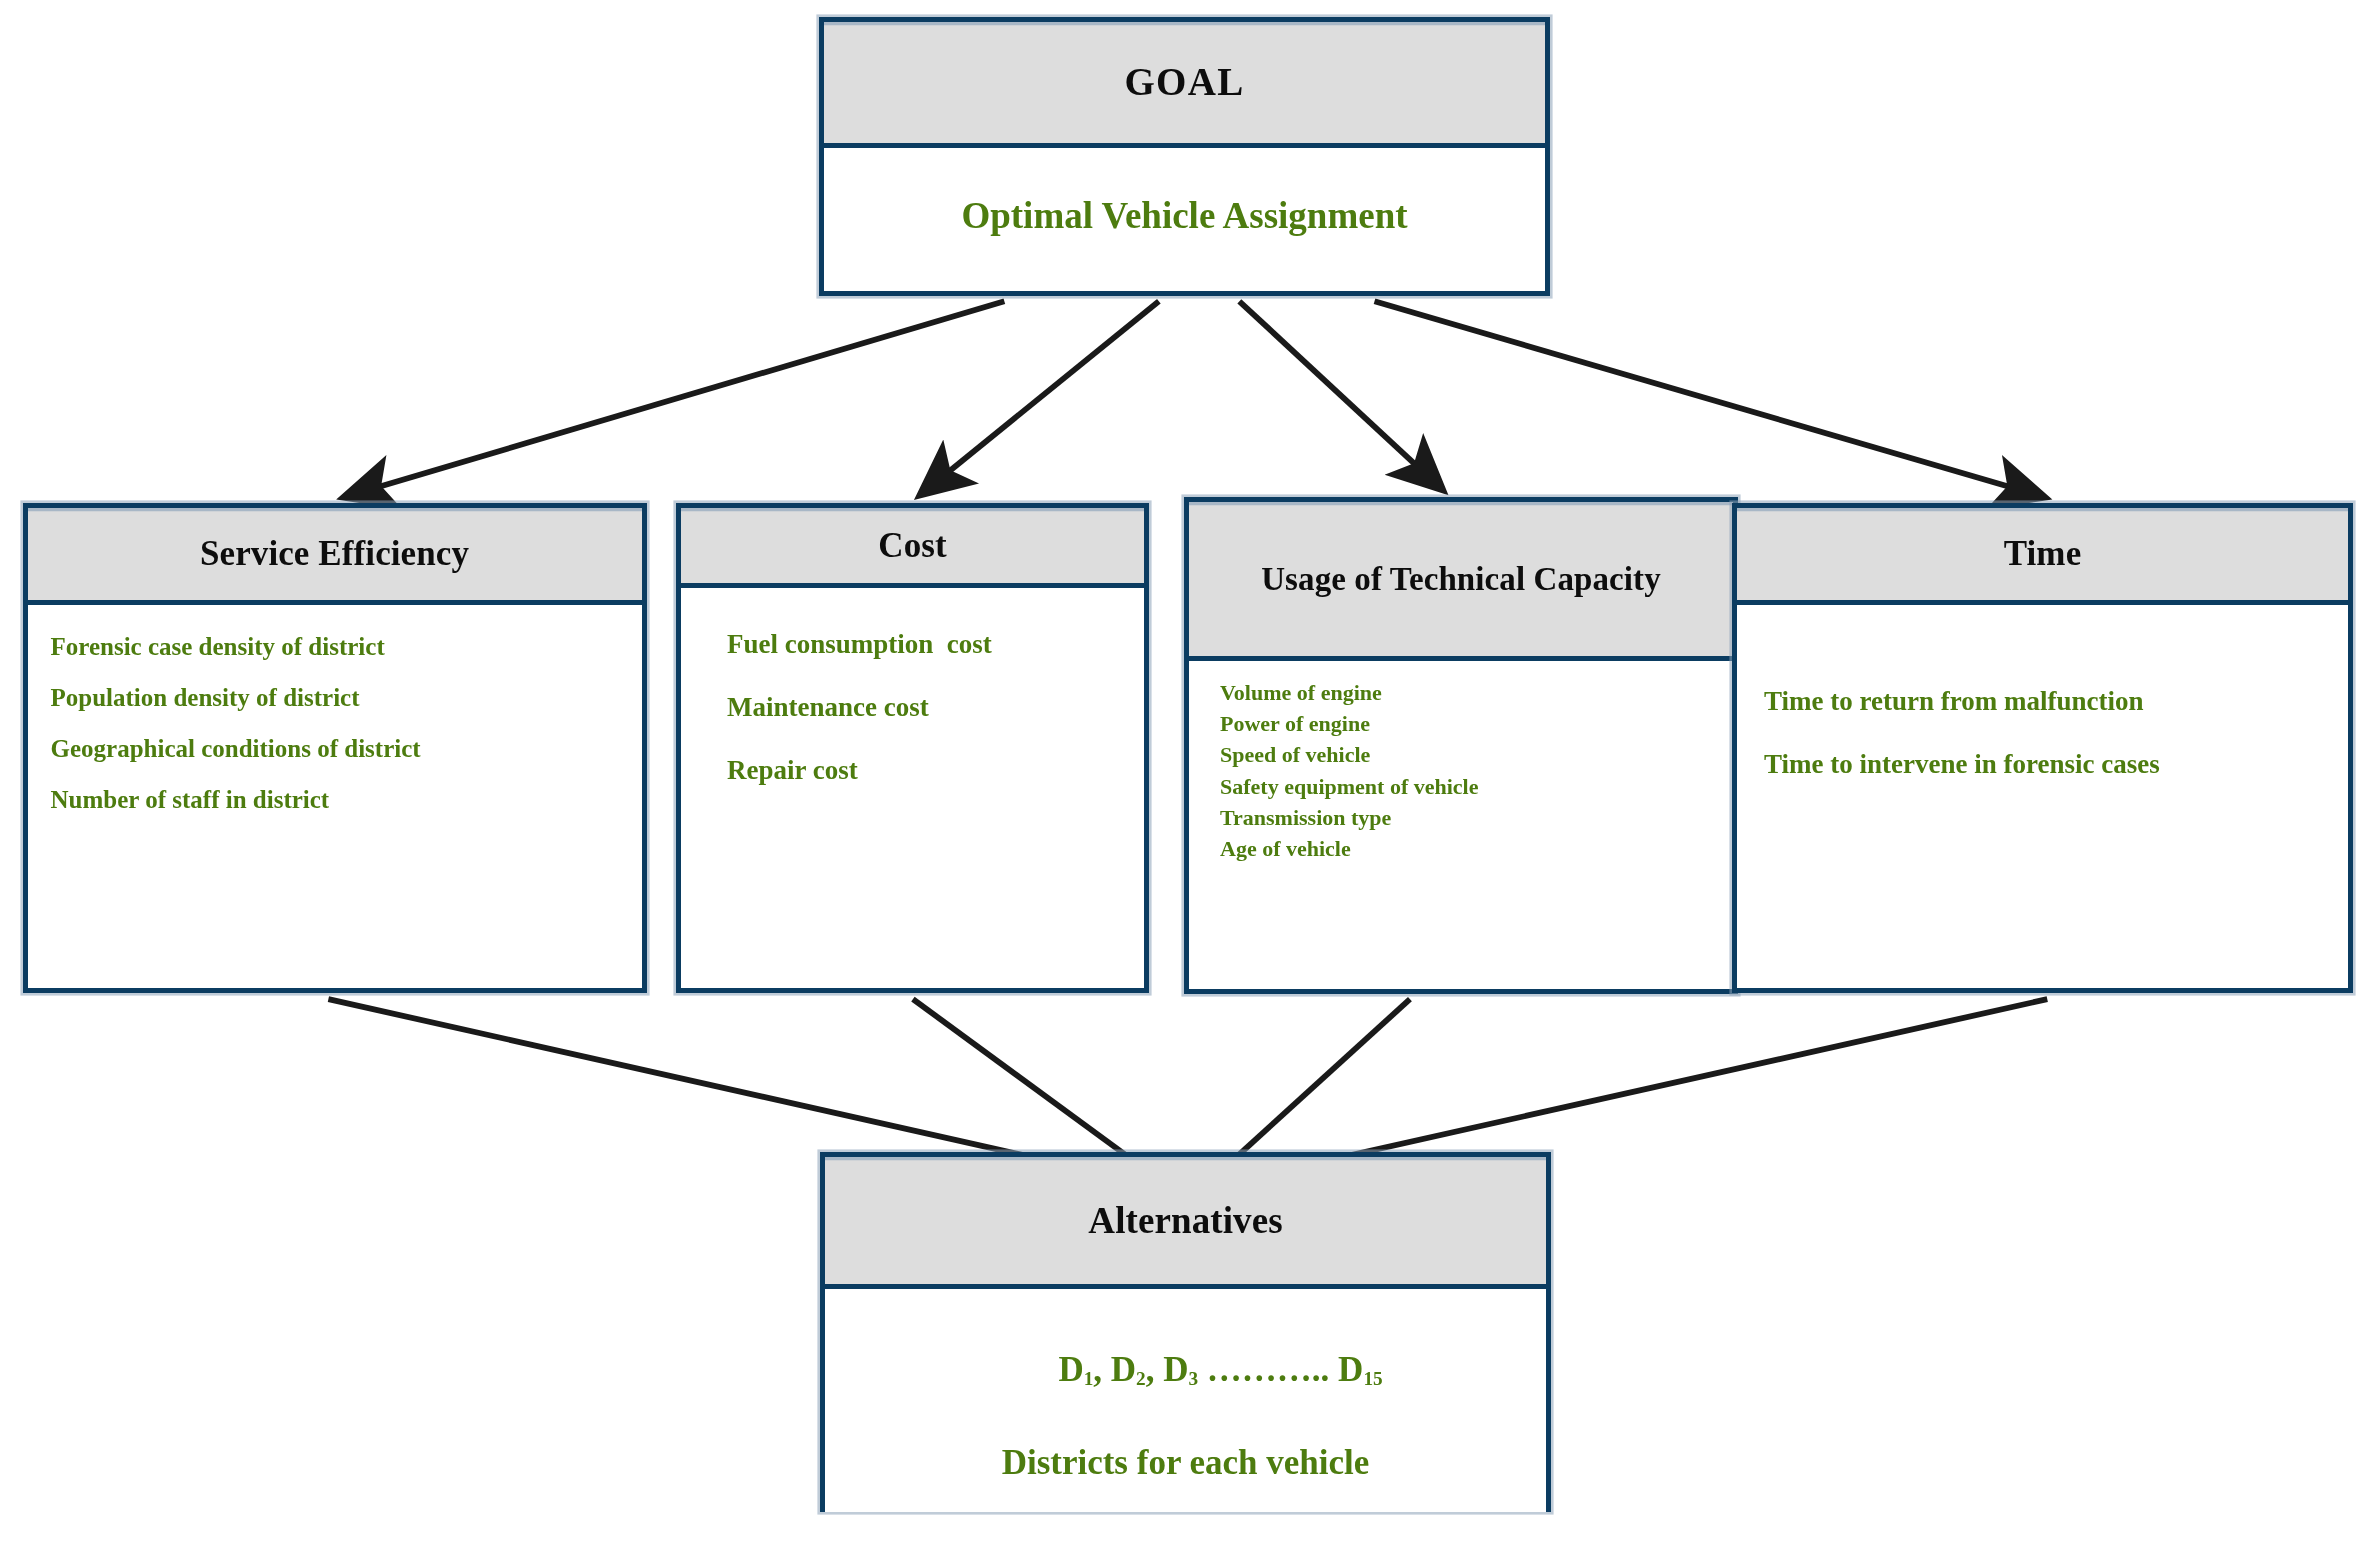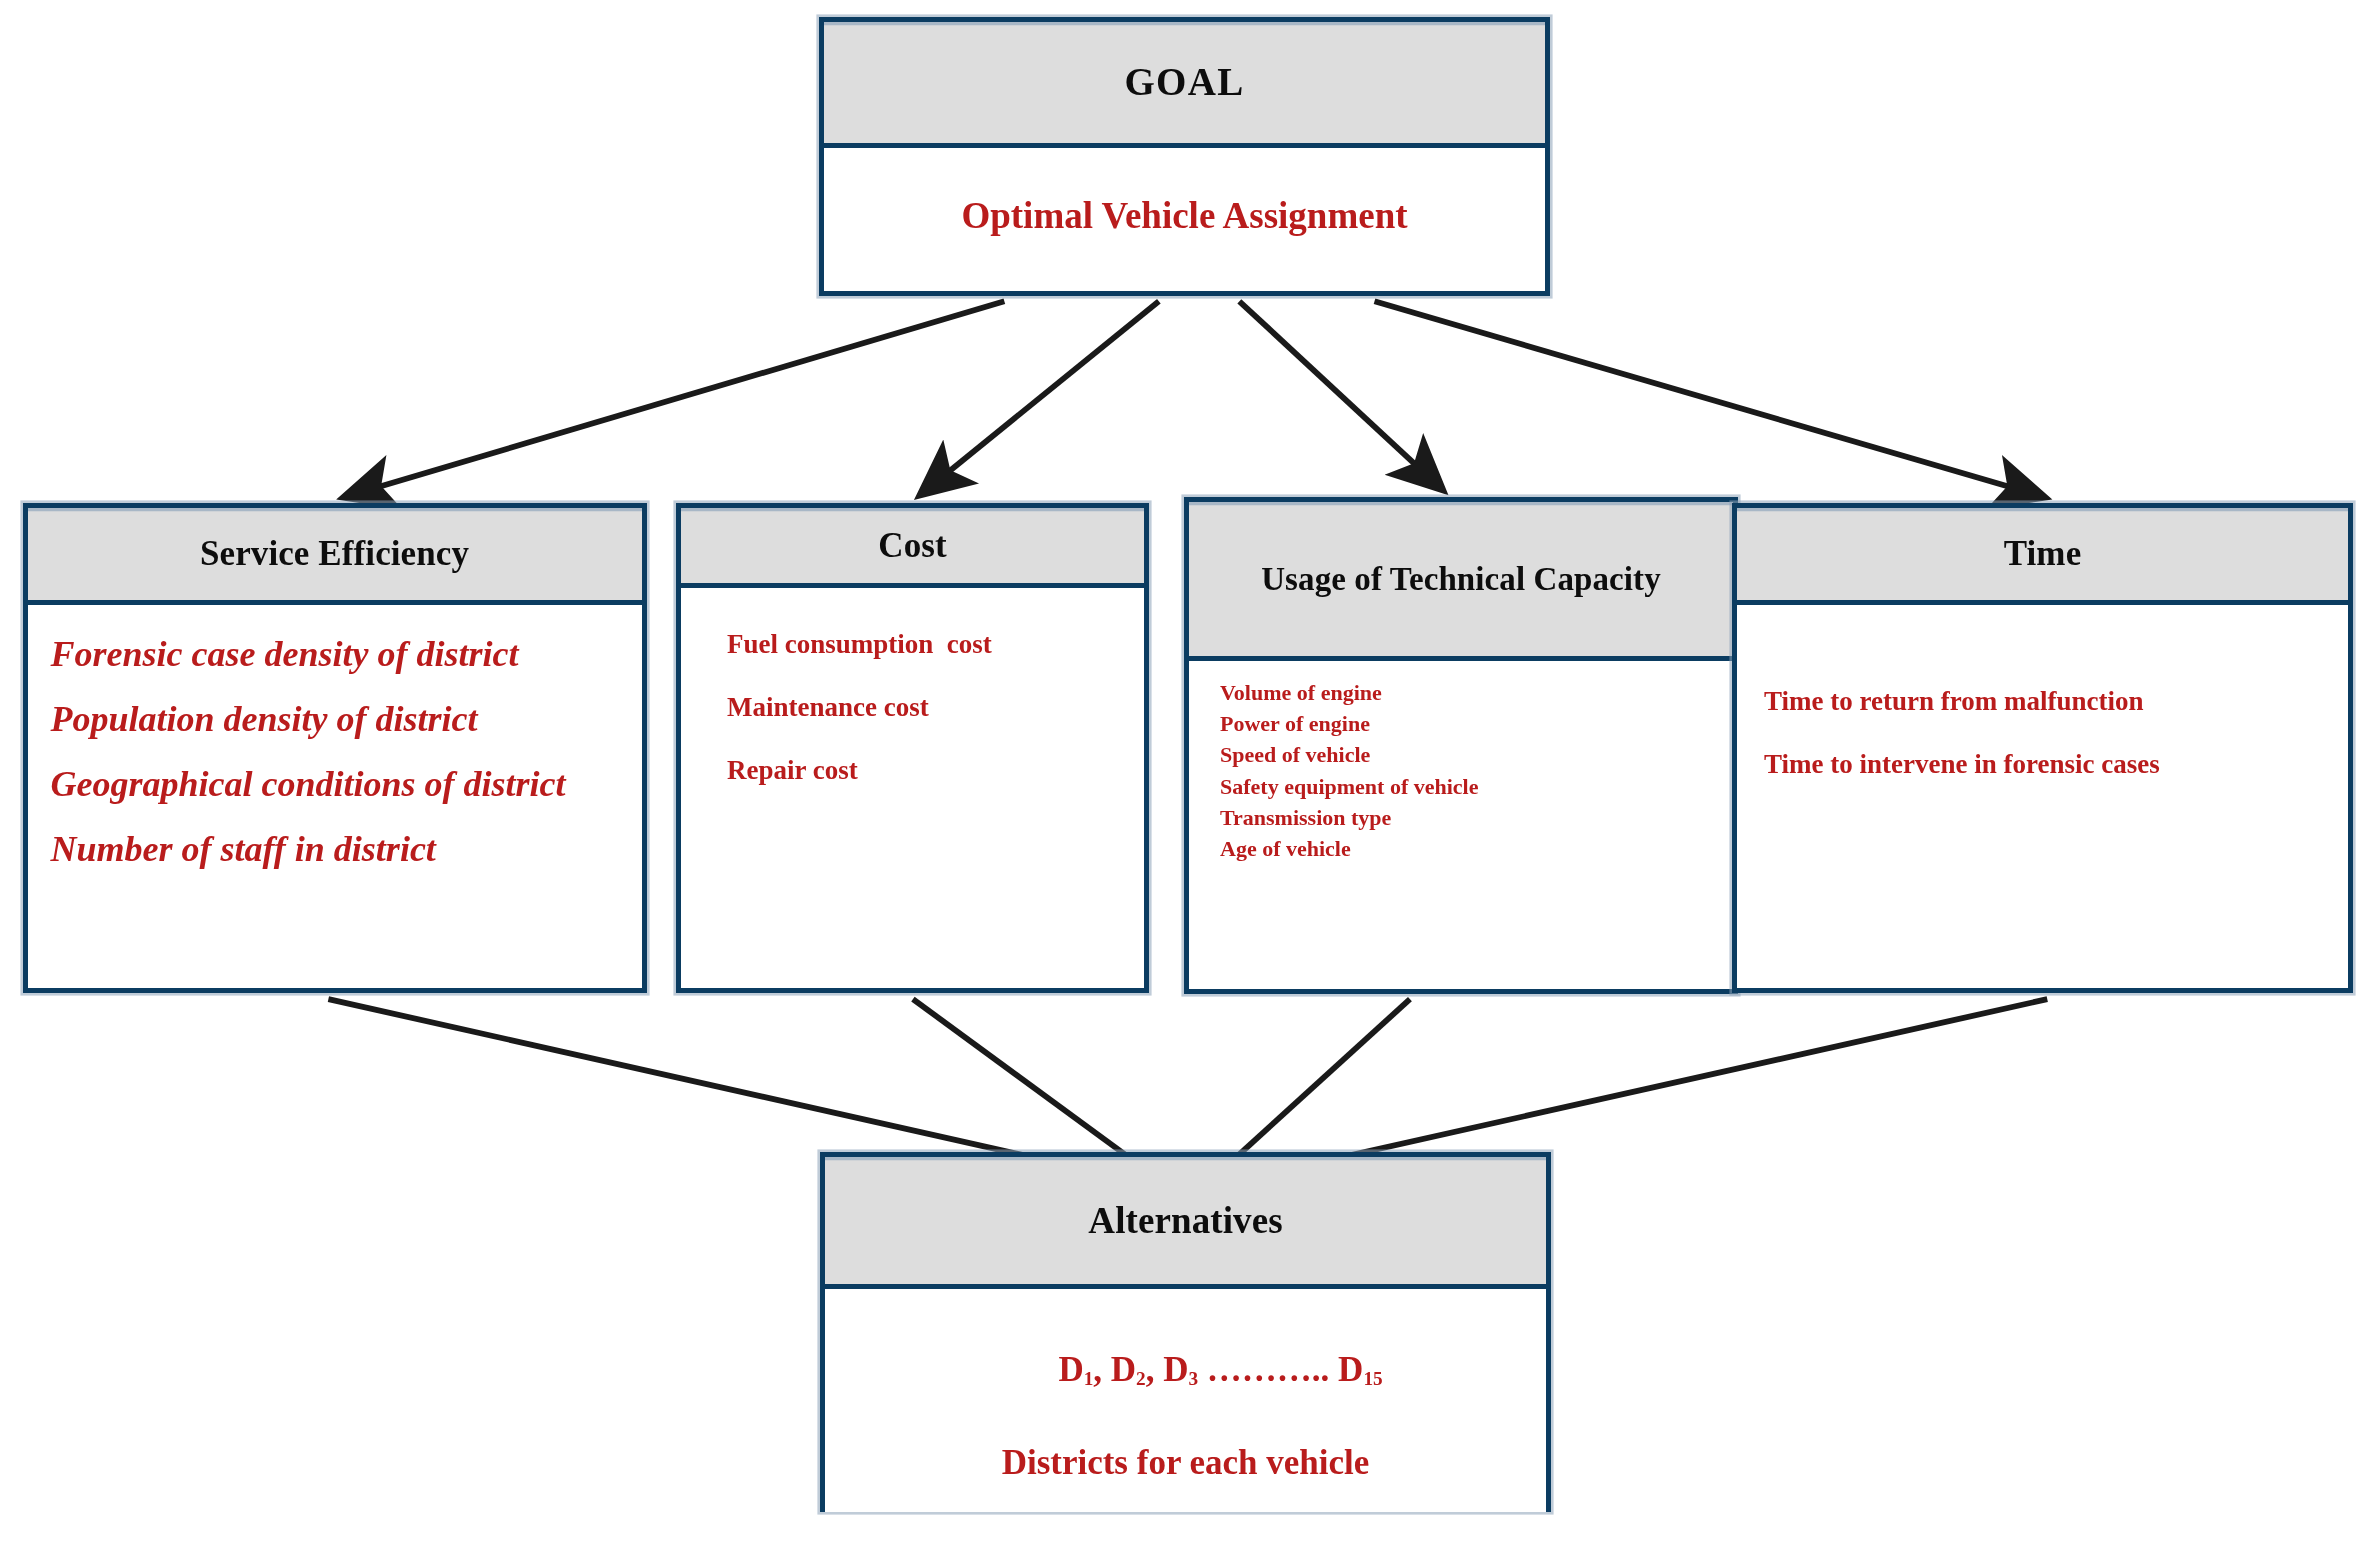--- a/index.html
+++ b/index.html
@@ -52,21 +52,21 @@
   }
   .node-body {
     box-sizing: border-box;
     background: #ffffff;
     display: flex;
     flex-direction: column;
     justify-content: center;
   }
   .node-body .sub {
     font-weight: bold;
-    color: #b91c1c;
+    color: #4d7c0f;
     white-space: pre;
   }
 
   
   #goal { left: 819px; top: 16.7px; width: 731px; height: 279px; }
   #goal .node-header { height: 126px; }
   #goal .node-header .title { font-size: 39px; letter-spacing: 1.3px; }
   #goal .node-body { height: 136px; align-items: center; }
   #goal .node-body .sub { font-size: 37px; }
 
@@ -80,21 +80,21 @@
   #crit-cost .node-header    { height: 80px; }
   #crit-usage .node-header   { height: 159px; }
   #crit-time .node-header    { height: 97px; }
 
   #crit-service .node-header .title,
   #crit-cost .node-header .title,
   #crit-time .node-header .title { font-size: 35px; }
   #crit-usage .node-header .title { font-size: 33px; line-height: 1.18; }
 
   #crit-service .node-body { height: 382px; padding: 28px 0 19.3px 23px; justify-content: flex-start; }
-  #crit-service .node-body .sub { font-size: 36px; margin-bottom: 23px; font-style: italic; }
+  #crit-service .node-body .sub { font-size: 25px; margin-bottom: 23px; }
 
   #crit-cost .node-body { height: 382px; padding: 41px 0 19.3px 46px; justify-content: flex-start; }
   #crit-cost .node-body .sub { font-size: 27px; margin-bottom: 32px; }
 
   #crit-usage .node-body { height: 326px; padding: 19.3px 0 13px 31px; justify-content: flex-start; }
   #crit-usage .node-body .sub { font-size: 22px; margin-bottom: 5.1px; }
 
   #crit-time .node-body { height: 382px; padding: 81px 0 19.3px 27px; justify-content: flex-start; }
   #crit-time .node-body .sub { font-size: 27px; margin-bottom: 32px; }
 

